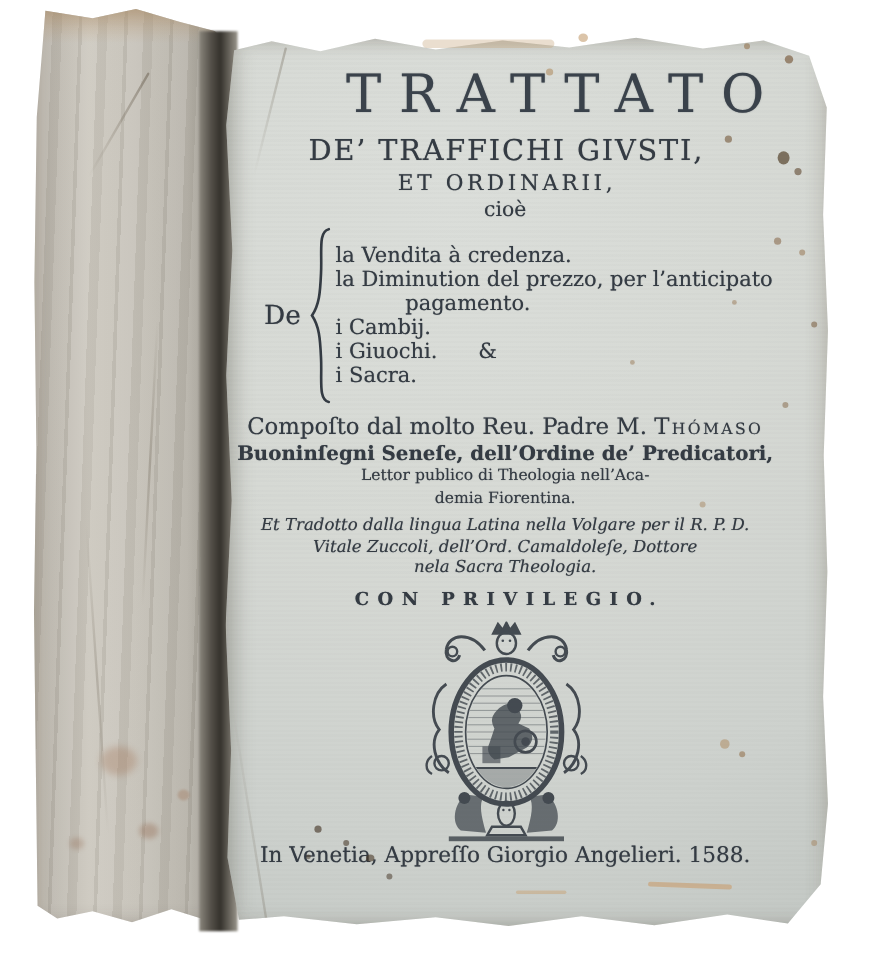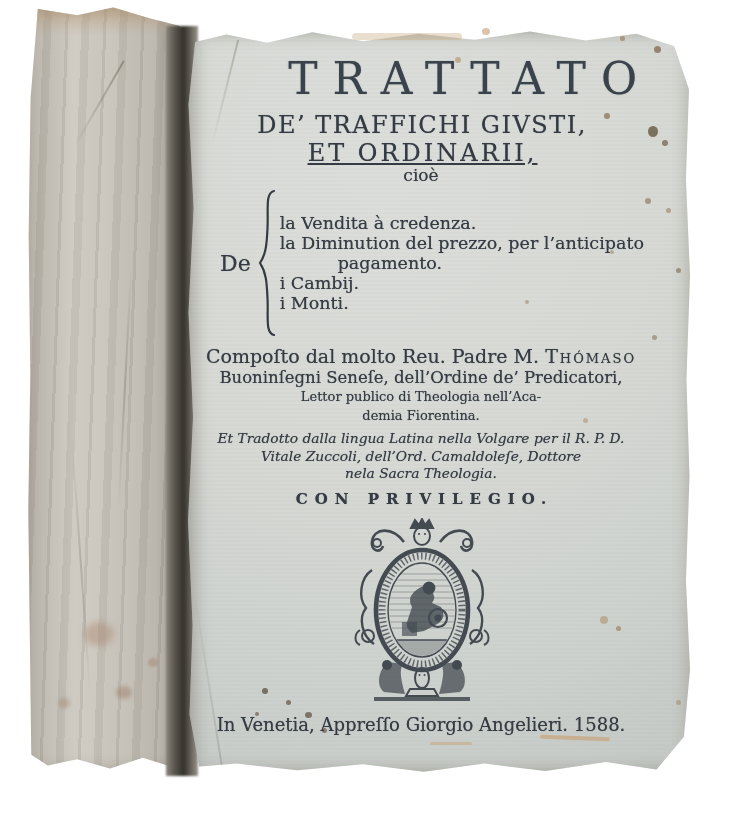--- a/index.html
+++ b/index.html
@@ -48,42 +48,42 @@
   }
   .right-page .crease.r1{left:38px;top:8px;width:2px;height:110px;transform:rotate(14deg);background:linear-gradient(180deg,rgba(120,112,98,.4),rgba(120,112,98,0));}
   .right-page .crease.r2{left:22px;top:560px;width:2px;height:190px;transform:rotate(-9deg);background:linear-gradient(180deg,rgba(120,112,98,0),rgba(120,112,98,.32));}
 
   
   .content{position:relative;height:100%;padding:26px 40px 0 4px;text-align:center;}
   .content .ln{white-space:nowrap;}
   .main-title{font-weight:normal;font-size:44px;line-height:46px;letter-spacing:15px;padding-left:15px;
     color:#3a424b;text-shadow:0 0 1px rgba(48,55,64,.55);text-align:right;}
   .sub1{margin-top:9px;font-size:24px;line-height:28px;letter-spacing:1.5px;padding-left:2px;}
-  .sub2{margin-top:4px;font-size:24px;line-height:20px;letter-spacing:3px;padding-left:3px;text-decoration:underline;}
+  .sub2{margin-top:4px;font-size:18px;line-height:20px;letter-spacing:3px;padding-left:3px;}
   .cioe{margin-top:2px;font-size:17px;line-height:20px;}
   .printed{text-shadow:0 0 .7px rgba(44,50,58,.6);}
 
   .de-group{display:flex;align-items:center;justify-content:flex-start;text-align:left;margin:3px 0 0 30px;}
   .de-label{font-size:22px;margin-right:5px;}
   .brace-svg{flex:0 0 auto;margin-right:4px;}
   .subjects{font-size:17.5px;line-height:20px;}
   .subjects .pagamento{padding-left:58px;}
   .subjects .amp{display:inline-block;margin-left:34px;}
 
   .author{margin-top:7px;}
   .author .l1{font-size:19px;line-height:23px;}
   .author .l1 .smallcaps{font-variant:small-caps;letter-spacing:2px;}
-  .author .l2{font-size:16.5px;line-height:19px;}
+  .author .l2{font-size:16.5px;line-height:19px;font-weight:bold;}
   .author .l3,.author .l4{font-size:13px;line-height:19px;}
 
   .translator{margin-top:5px;font-style:italic;font-size:13.8px;line-height:17.5px;}
   .privilege{margin-top:7px;font-size:15px;letter-spacing:7px;padding-left:7px;font-weight:bold;}
 
   .device-wrap{margin:10px auto 0;width:142px;height:184px;opacity:.88;}
-  .imprint{margin-top:12px;font-size:18px;line-height:22px;}
+  .imprint{font-size:18px;line-height:22px;}
 
   
   .spot{position:absolute;border-radius:50%;}
 </style>
 </head>
 <body>
 
 <div class="photo">
 
   <div class="left-page">
@@ -107,21 +107,22 @@
       <div class="de-group">
         <span class="de-label">De</span>
         <svg class="brace-svg" width="20" height="150" viewBox="0 0 20 150">
           <path d="M18 3 C9 5 12.5 22 11.5 40 C10.8 56 10 66 4 75 C10 84 10.8 94 11.5 110 C12.5 128 9 145 18 147" fill="none" stroke="#343b43" stroke-width="2.2" stroke-linecap="round"></path>
         </svg>
         <div class="subjects">
           <div class="ln">la Vendita à credenza.</div>
           <div class="ln">la Diminution del prezzo, per l’anticipato</div>
           <div class="ln pagamento">pagamento.</div>
           <div class="ln">i Cambij.</div>
-          <div class="ln">i Monti.</div>
+          <div class="ln"><span>i Giuochi.</span><span class="amp">&amp;</span></div>
+          <div class="ln">i Sacra.</div>
         </div>
       </div>
 
       <div class="author">
         <div class="l1 ln"><span>Compoſto dal molto Reu. Padre M. </span><span class="smallcaps">Thómaso</span></div>
         <div class="l2 ln">Buoninſegni Seneſe, dell’Ordine de’ Predicatori,</div>
         <div class="l3 ln">Lettor publico di Theologia nell’Aca-</div>
         <div class="l4 ln">demia Fiorentina.</div>
       </div>
 

